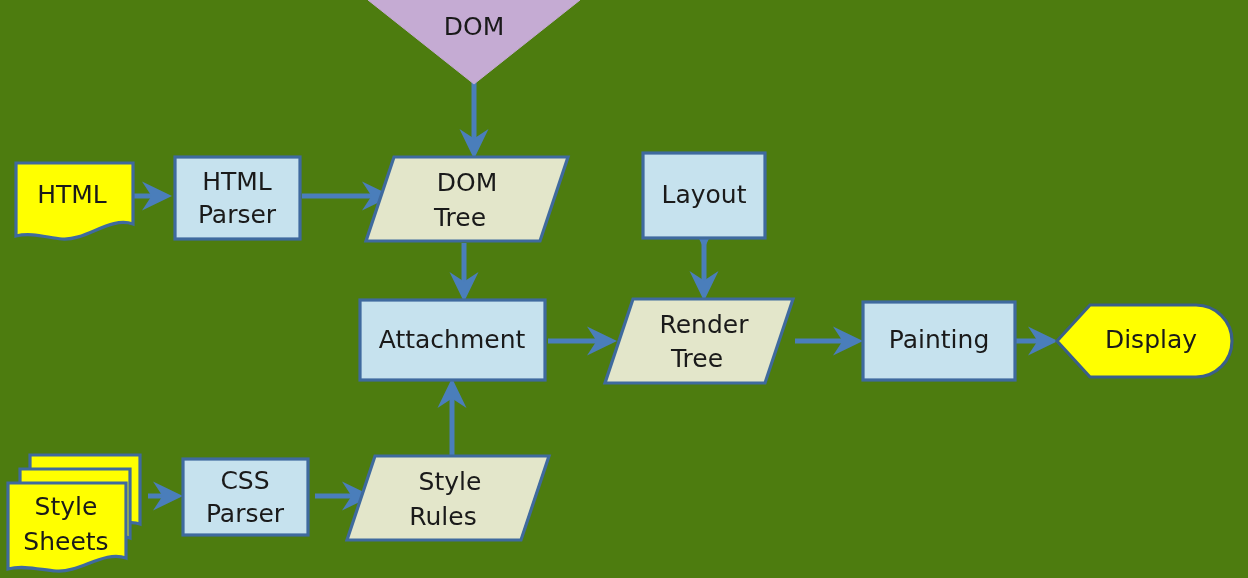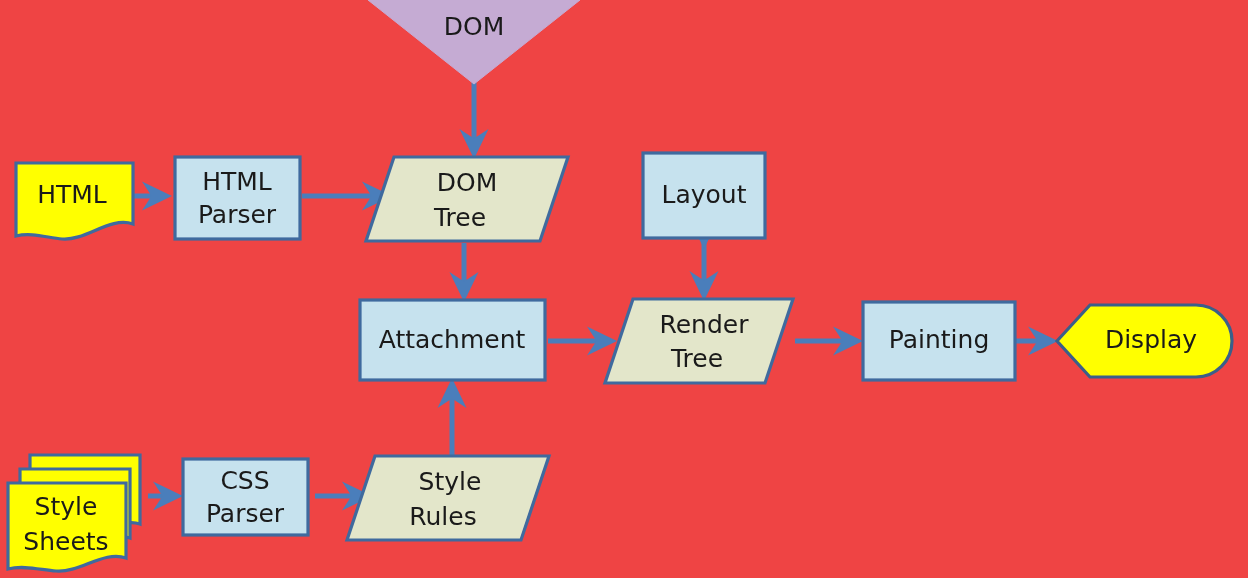--- a/index.html
+++ b/index.html
@@ -4,21 +4,21 @@
 <style>
   html, body {
     margin: 0;
     padding: 0;
     background: #000000;
   }
   #canvas {
     position: relative;
     width: 1248px;
     height: 578px;
-    background: #ef4444;
+    background: #4d7c0f;
     overflow: hidden;
     font-family: "DejaVu Sans", sans-serif;
   }
   #diagram-svg {
     position: absolute;
     left: 0;
     top: 0;
     width: 1248px;
     height: 578px;
   }

